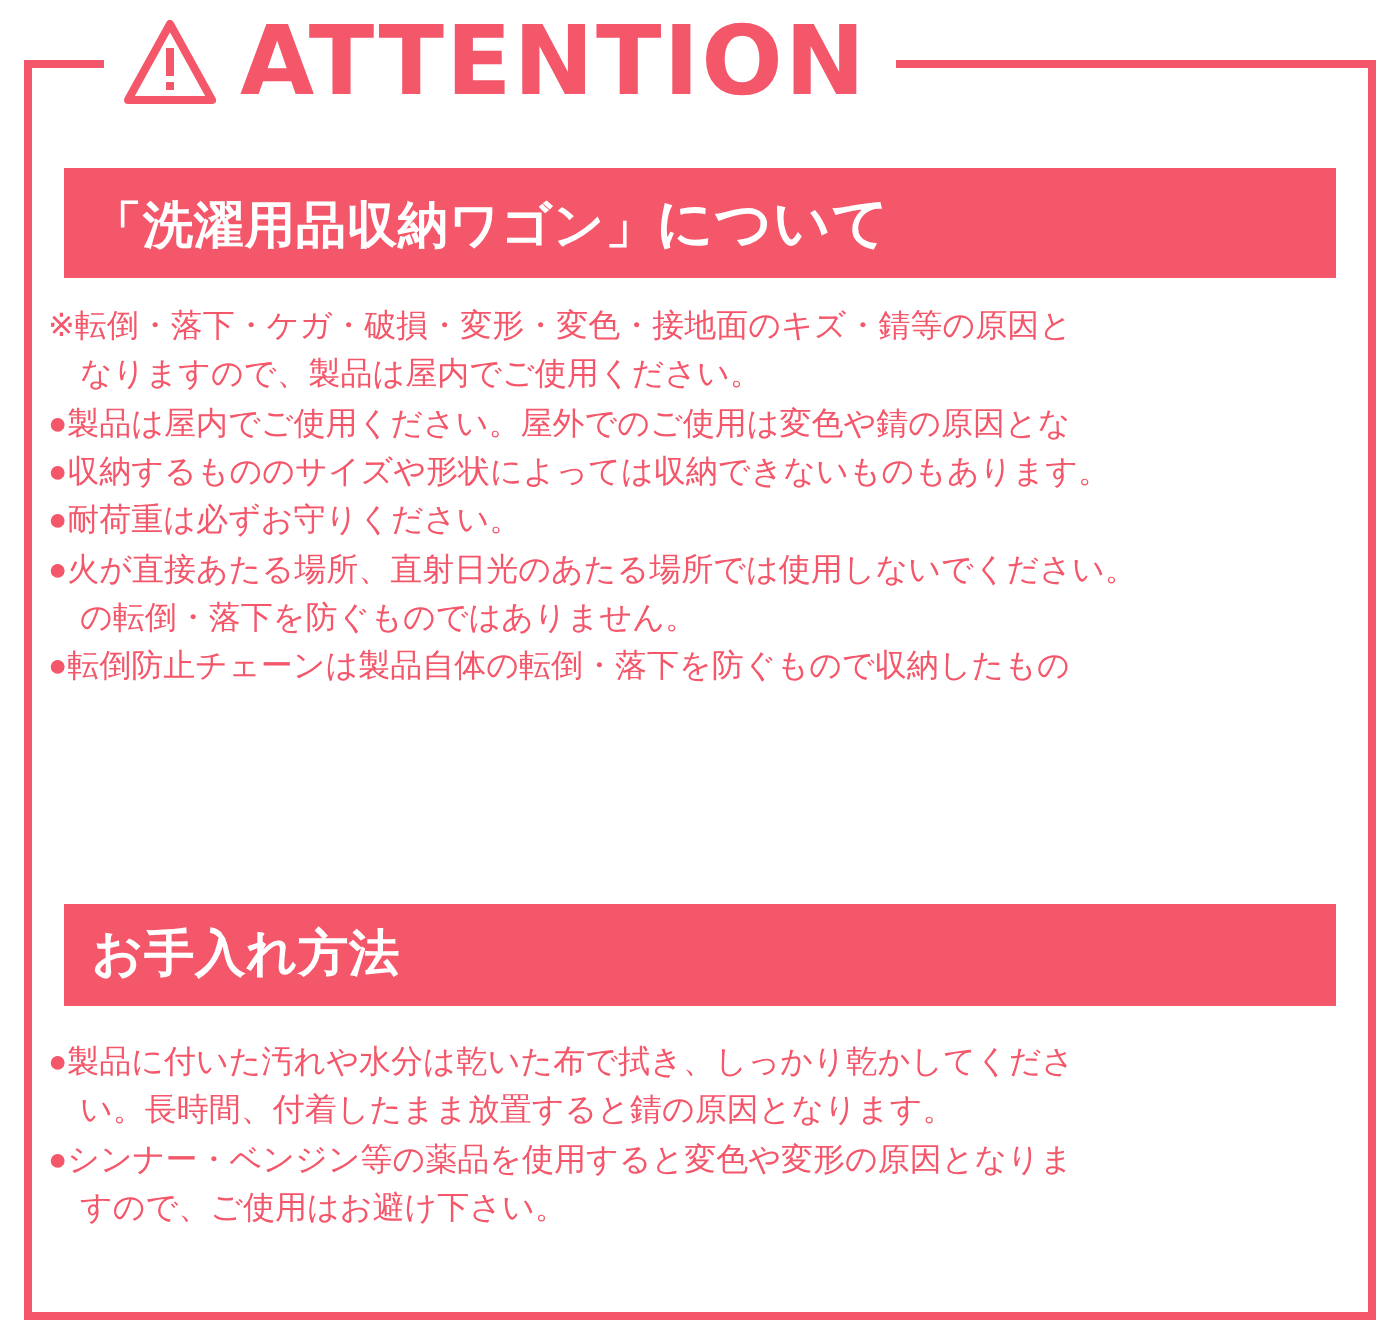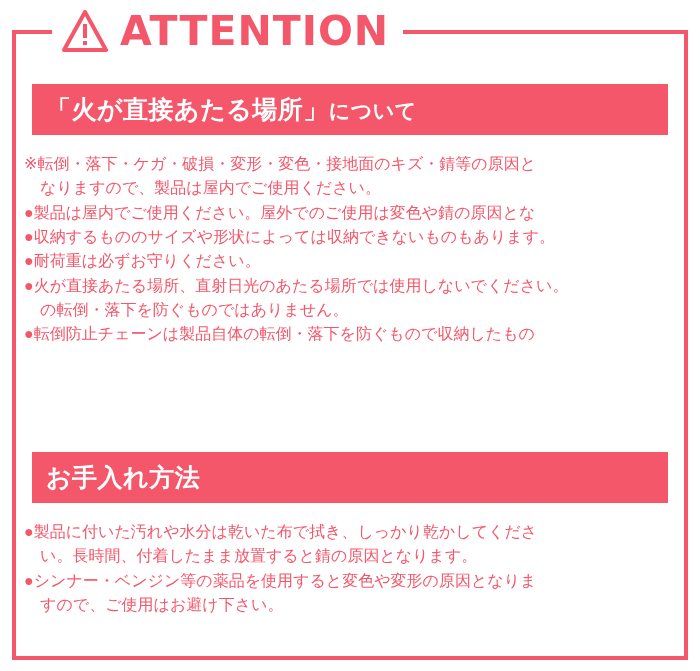--- a/index.html
+++ b/index.html
@@ -75,21 +75,21 @@
     padding: 0 14px 0 10px;
   }
   .warn-triangle {
     width: 46px;
     height: 42px;
     margin-right: 12px;
     display: block;
   }
   .attention-text {
     font-family: "DejaVu Sans", "Liberation Sans", sans-serif;
-    font-size: 41px;
+    font-size: 48px;
     font-weight: bold;
     letter-spacing: 1px;
     color: #f4566a;
     line-height: 1;
     white-space: nowrap;
   }
 
   
   .section-bar {
     position: absolute;
@@ -98,21 +98,21 @@
     background: #f4566a;
     color: #ffffff;
     font-size: 25px;
     font-weight: bold;
     line-height: 1.25;
     padding: 10px 14px;
     box-sizing: border-box;
     letter-spacing: 0.5px;
   }
   .section-bar .sub {
-    font-size: 21px;
+    font-size: 28px;
   }
 
   .body-block {
     position: absolute;
     left: 24px;
     width: 652px;
     color: #f4566a;
     font-size: 16px;
     line-height: 1.52;
     letter-spacing: 0px;
@@ -140,21 +140,21 @@
   <div class="attention-header">
     <svg class="warn-triangle" viewBox="0 0 46 42">
       <path d="M23 2 L44 40 L2 40 Z" fill="none" stroke="#f4566a" stroke-width="4" stroke-linejoin="round"></path>
       <rect x="21" y="14" width="4" height="14" fill="#f4566a"></rect>
       <rect x="21" y="31" width="4" height="4" fill="#f4566a"></rect>
     </svg>
     <span class="attention-text">ATTENTION</span>
   </div>
 
   <div class="section-bar" id="sec1-bar">
-    <span>「火が直接あたる場所」</span><span class="sub">について</span>
+    <span>「洗濯用品収納ワゴン」</span><span class="sub">について</span>
   </div>
 
   <div class="body-block" id="sec1-body">
     <div class="body-line">※転倒・落下・ケガ・破損・変形・変色・接地面のキズ・錆等の原因と</div>
     <div class="body-line">　なりますので、製品は屋内でご使用ください。</div>
     <div class="body-line">●製品は屋内でご使用ください。屋外でのご使用は変色や錆の原因とな</div>
     <div class="body-line">●収納するもののサイズや形状によっては収納できないものもあります。</div>
     <div class="body-line">●耐荷重は必ずお守りください。</div>
     <div class="body-line">●火が直接あたる場所、直射日光のあたる場所では使用しないでください。</div>
     <div class="body-line">　の転倒・落下を防ぐものではありません。</div>

